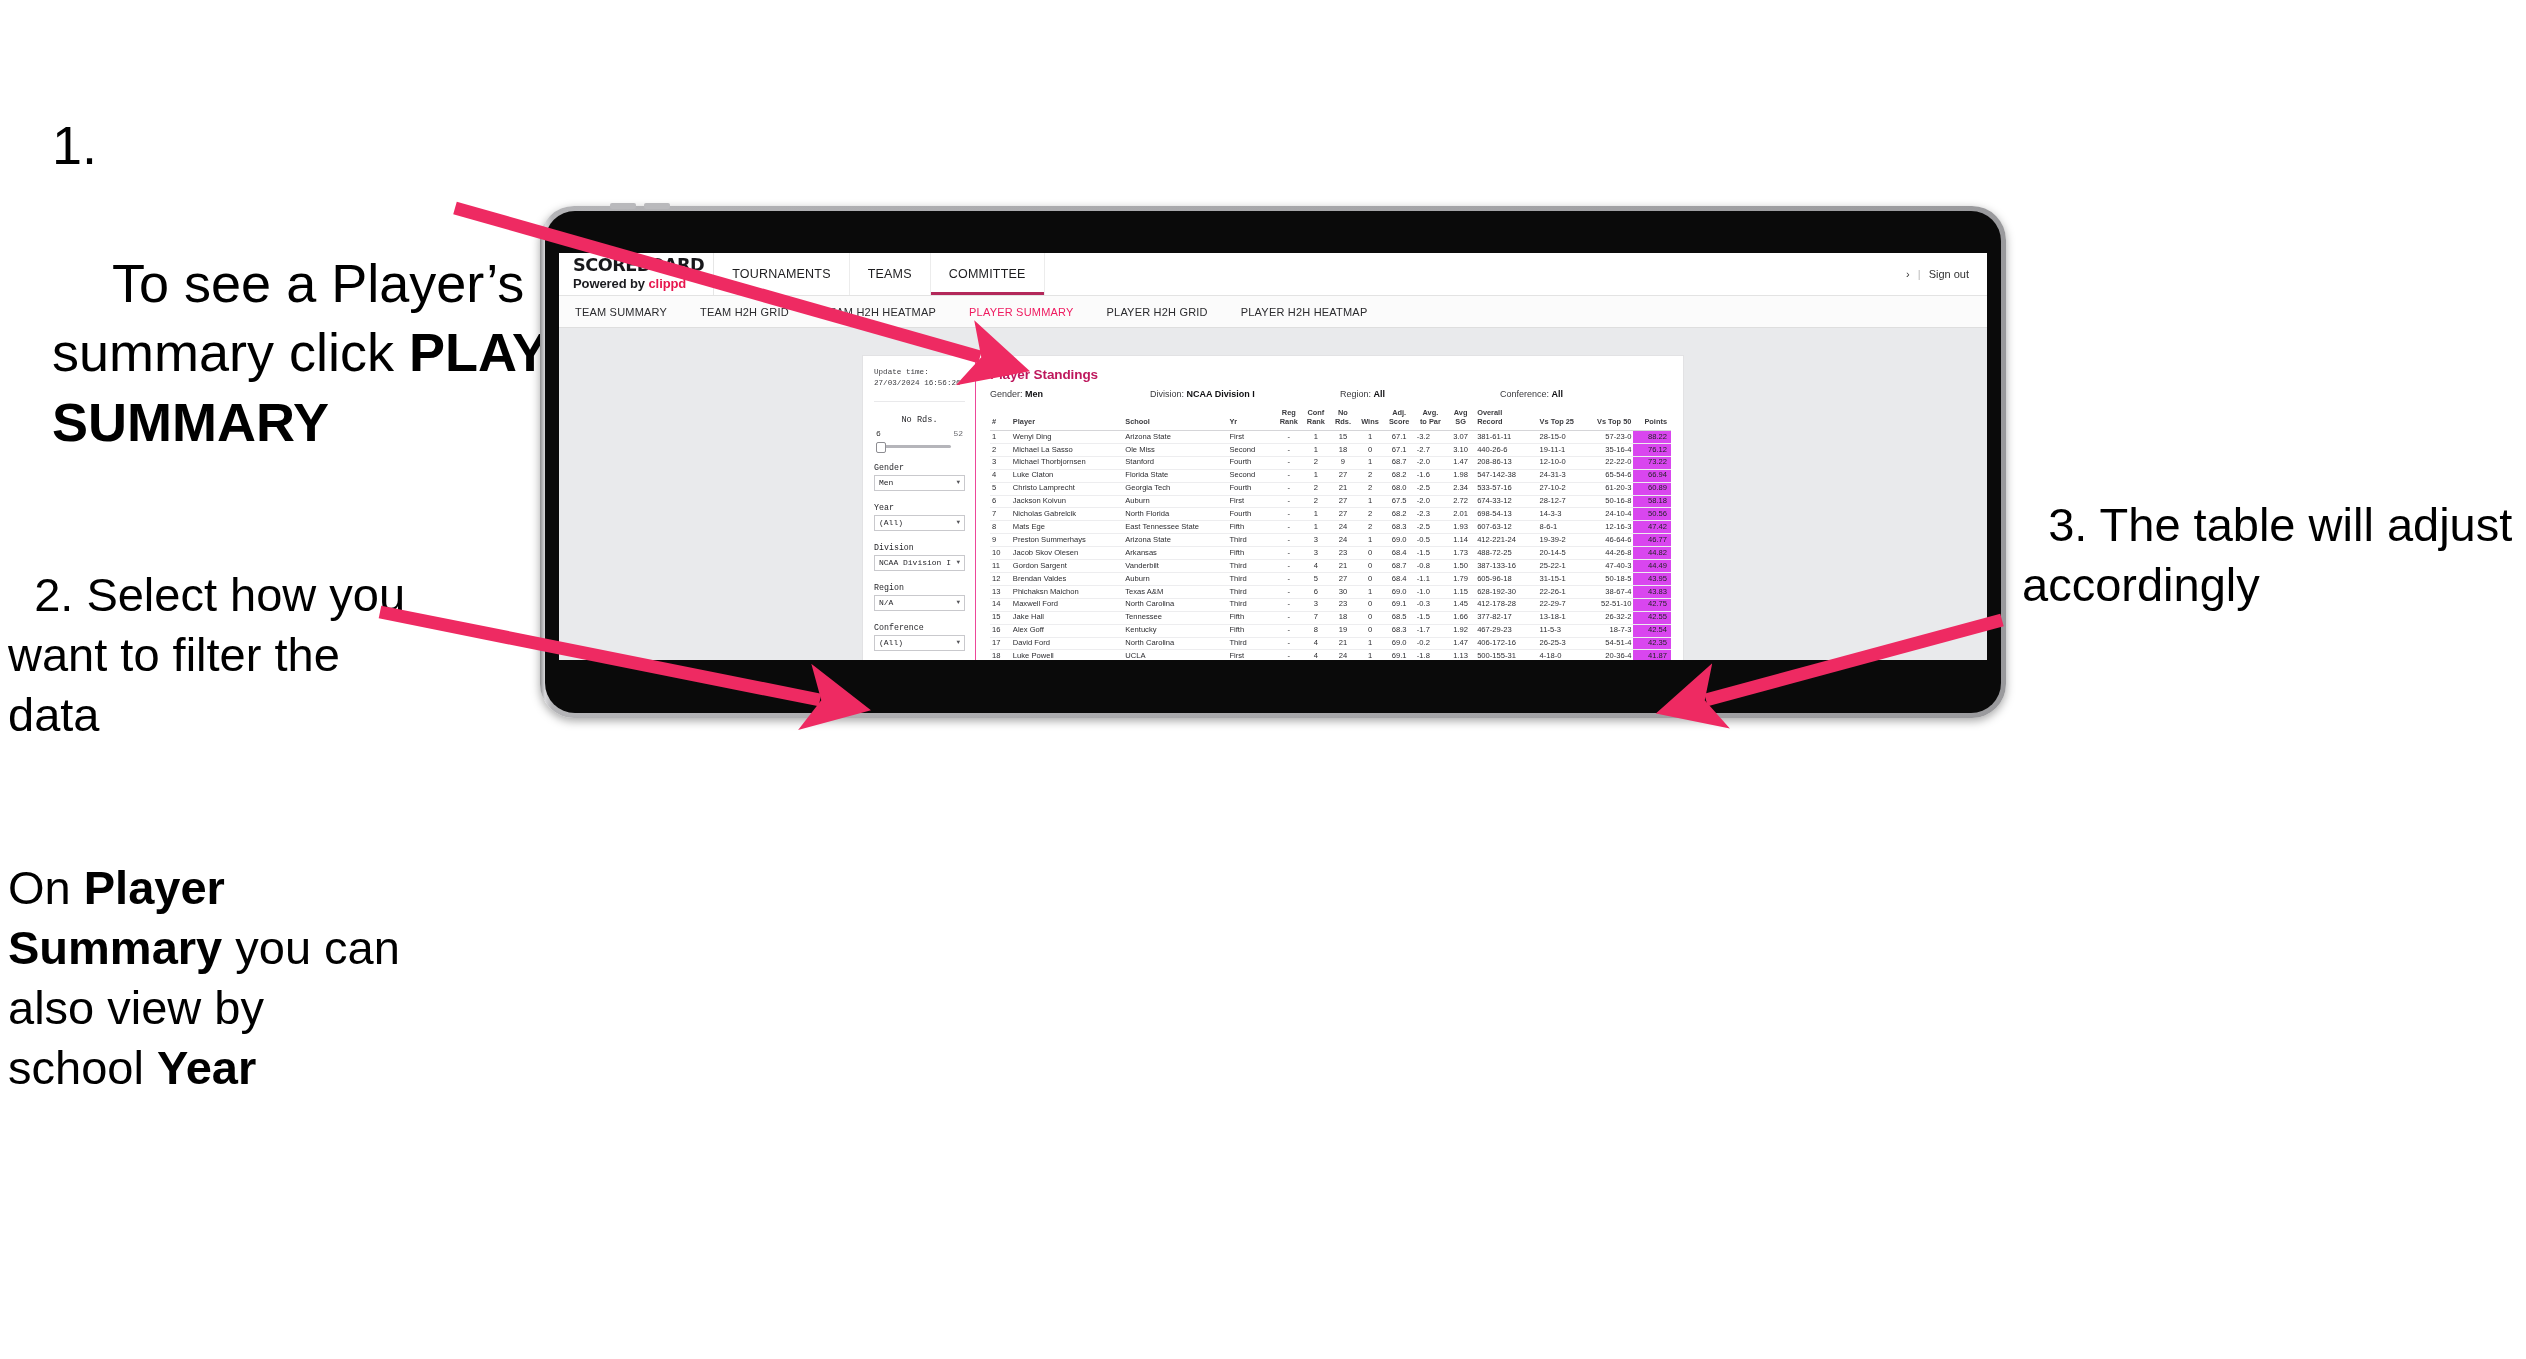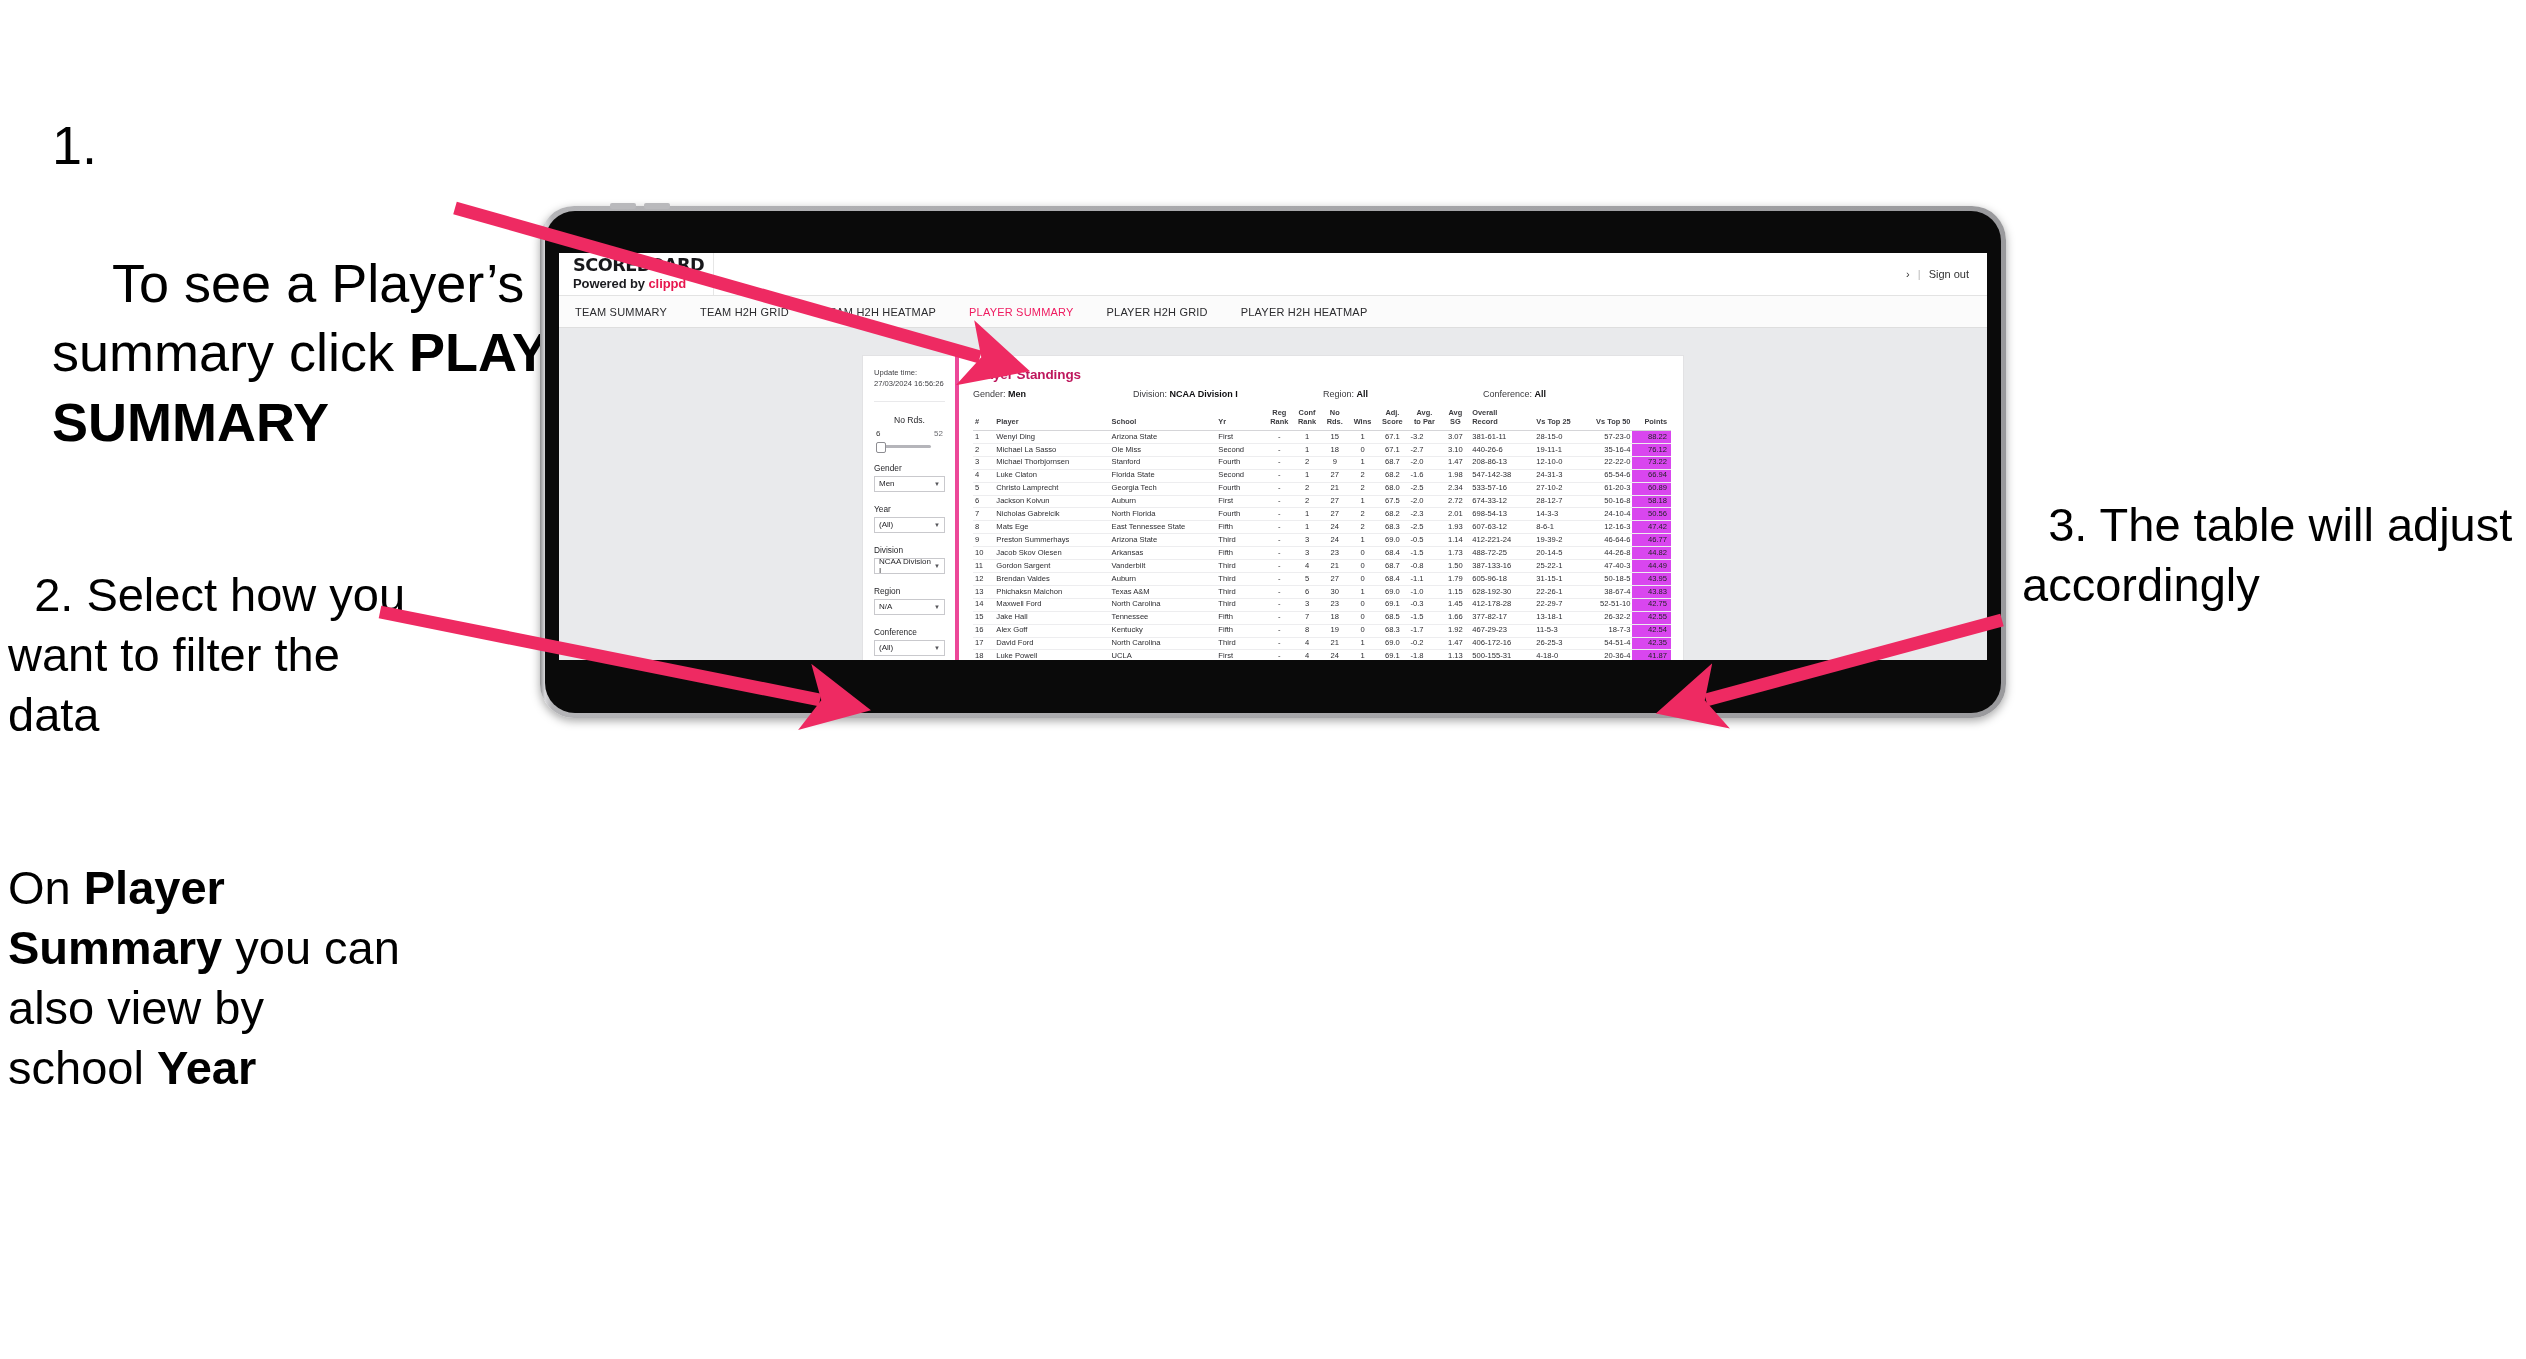--- a/index.html
+++ b/index.html
@@ -203,25 +203,26 @@
     display: flex;
     flex-direction: column;
   }
   .sheet-body {
     display: flex;
     align-items: stretch;
   }
 
   
   .filters {
-    width: 96px;
-    border-right: 4px solid #ec4899;
+    width: 113px;
+    border-right: 1px solid #ec4899;
     padding: 11px 10px 10px 11px;
     box-sizing: border-box;
     flex: none;
+    font-family: Liberation Mono, monospace;
   }
   .update-time {
     font-size: 7.6px;
     color: #3d3d41;
     line-height: 1.5;
     padding-bottom: 11px;
     border-bottom: 1px solid #e9e9eb;
     margin-bottom: 13px;
   }
   .filter-block { margin-bottom: 12px; }
@@ -388,20 +389,25 @@
   <div class="tablet-outer">
     <div class="tablet-btn" style="left:70px;width:26px;"></div>
     <div class="tablet-btn" style="left:104px;width:26px;"></div>
     <div class="tablet-bezel"></div>
     <div class="tablet-screen">
 
       <div class="app-topbar">
         <div class="brand">
           <div class="brand-name">SCOREBOARD</div>
           <div class="brand-sub"><span>Powered by </span><span class="clippd">clippd</span></div>
+        </div>
+        <div class="topnav">
+          <div class="topnav-item">TOURNAMENTS</div>
+          <div class="topnav-item">TEAMS</div>
+          <div class="topnav-item active">COMMITTEE</div>
         </div>
         <div class="topbar-right">
           <span>›</span>
           <span class="divider">|</span>
           <span>Sign out</span>
         </div>
       </div>
 
       <div class="subnav">
         <div class="subnav-item">TEAM SUMMARY</div>

